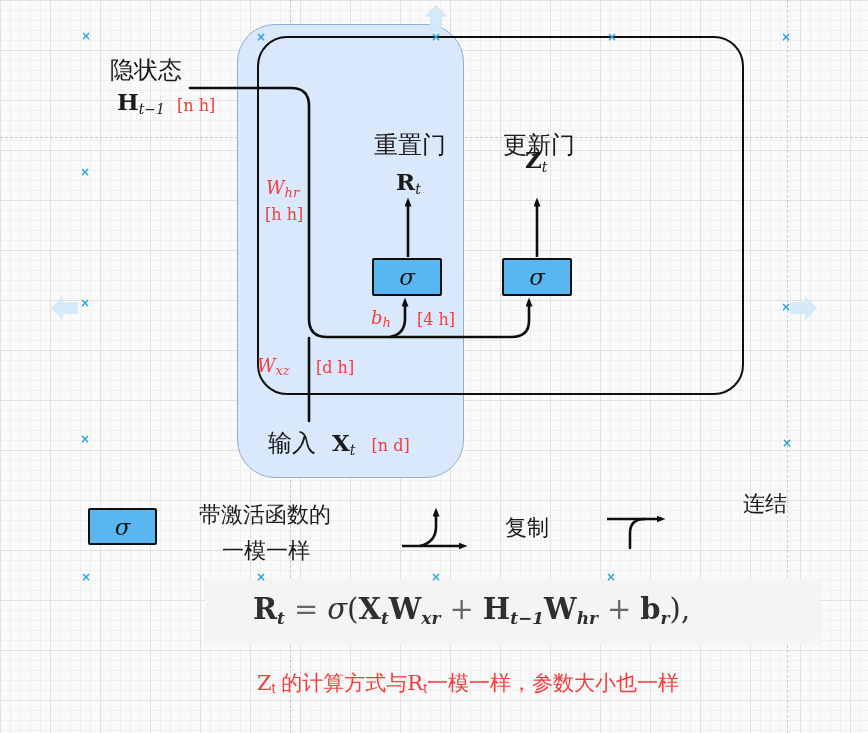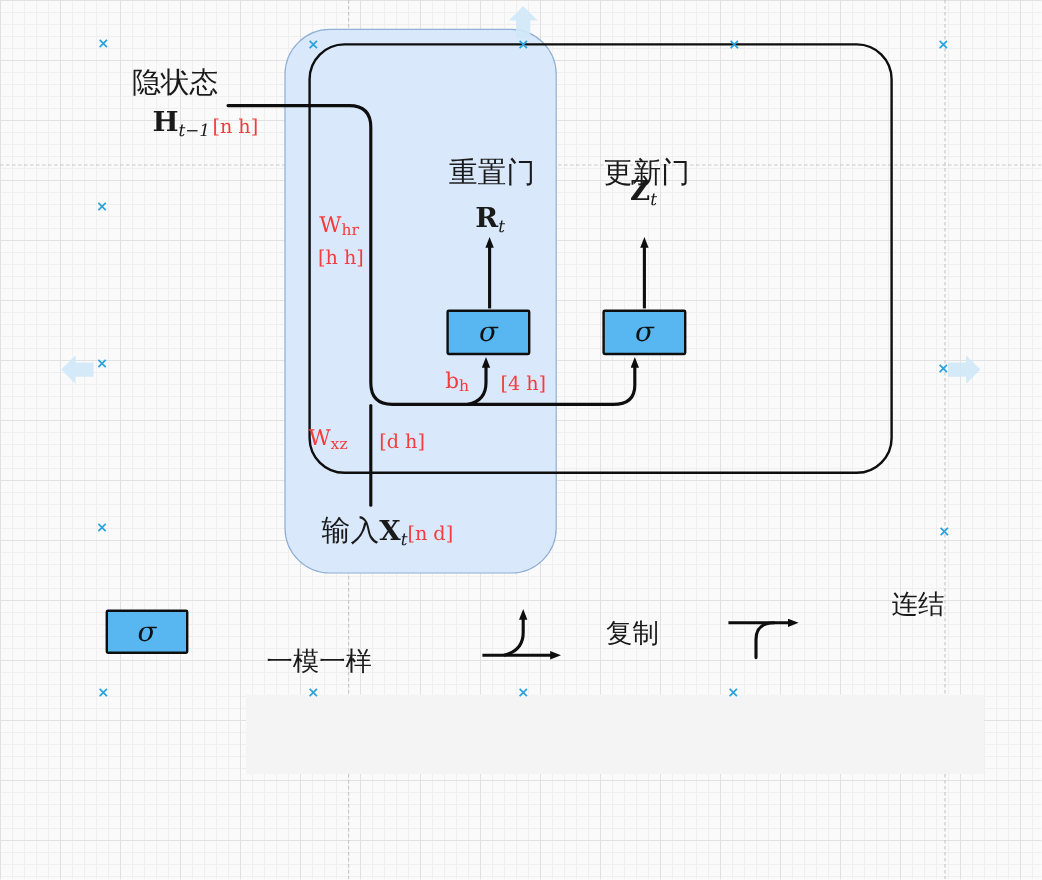--- a/index.html
+++ b/index.html
@@ -22,24 +22,24 @@
   svg.overlay{position:absolute;left:0;top:0;z-index:3;}
   .loop-rect{position:absolute;left:257px;top:36px;width:487px;height:359px;border:2.6px solid #0e0e0e;
              border-radius:30px;background:transparent;z-index:4;box-sizing:border-box;}
   .sigma-box{position:absolute;width:70px;height:38px;background:#58b7f1;border:2.6px solid #0e0e0e;
              border-radius:2px;display:flex;align-items:center;justify-content:center;z-index:5;
              font-family:"DejaVu Serif",serif;font-style:italic;font-size:23px;color:#111;box-sizing:border-box;}
   .lbl{position:absolute;z-index:6;line-height:1.12;white-space:nowrap;}
   .cjk24{font-size:24px;} .cjk22{font-size:22px;}
   .mathv{font-family:"DejaVu Serif",serif;font-weight:bold;font-size:23px;}
   .mathv sub{font-weight:normal;font-style:italic;font-size:14px;vertical-align:-4px;}
-  .rsub{font-family:"DejaVu Serif",serif;font-size:18px;color:#f53b3b;}
+  .rsub{font-family:"DejaVu Serif",serif;font-size:18px;color:#f53b3b;font-style:italic;}
   .rsub sub{font-size:13px;vertical-align:-3px;}
   .rdim{font-family:"DejaVu Serif",serif;font-size:16px;color:#f53b3b;}
-  .inputrow{display:flex;align-items:baseline;gap:0;}
+  .inputrow{display:flex;align-items:baseline;gap:16px;}
   .formula{position:absolute;left:253px;top:592px;z-index:6;white-space:nowrap;
            font-family:"DejaVu Serif",serif;font-size:29px;color:#2f2f2f;}
   .formula .fv{font-weight:bold;}
   .formula sub{font-size:17px;font-style:italic;font-weight:bold;vertical-align:-5px;}
   .formula .fop{color:#666;margin:0 9px;}
   .formula .fsig{font-style:italic;}
   .caption{position:absolute;left:257px;top:669px;z-index:6;font-size:21px;color:#f53b3b;white-space:nowrap;}
   .caption .cv{font-family:"DejaVu Serif",serif;font-size:21px;}
   .caption sub{font-size:14px;vertical-align:-3px;}
   .cross{position:absolute;z-index:7;color:#2ba3dd;font-size:12px;font-weight:bold;
@@ -87,21 +87,21 @@
   <div class="loop-rect"></div>
 
   <div class="sigma-box" style="left:372px;top:258px">
     <span>σ</span>
   </div>
   <div class="sigma-box" style="left:502px;top:258px">
     <span>σ</span>
   </div>
 
   <div class="lbl cjk24" style="left:110px;top:57px">隐状态</div>
-  <div class="lbl mathv" style="left:127px;top:89px"><span>H</span><sub>t−1</sub></div>
+  <div class="lbl mathv" style="left:117px;top:89px"><span>H</span><sub>t−1</sub></div>
   <div class="lbl rdim" style="left:177px;top:97px">[n h]</div>
 
   <div class="lbl cjk24" style="left:374px;top:132px">重置门</div>
   <div class="lbl mathv" style="left:396px;top:169px"><span>R</span><sub>t</sub></div>
   <div class="lbl cjk24" style="left:503px;top:132px">更新门</div>
   <div class="lbl mathv" style="left:525px;top:147px"><span>Z</span><sub>t</sub></div>
 
   <div class="lbl rsub" style="left:266px;top:178px"><span>W</span><sub>hr</sub></div>
   <div class="lbl rdim" style="left:265px;top:206px">[h h]</div>
 
@@ -113,25 +113,28 @@
 
   <div class="lbl inputrow" style="left:268px;top:430px">
     <span class="cjk24">输入</span>
     <span class="mathv"><span>X</span><sub>t</sub></span>
     <span class="rdim">[n d]</span>
   </div>
 
   <div class="sigma-box" style="left:88px;top:508px;width:69px;height:37px">
     <span>σ</span>
   </div>
+  <div class="lbl cjk22" style="left:199px;top:503px">带激活函数的</div>
   <div class="lbl cjk22" style="left:222px;top:539px">一模一样</div>
   <div class="lbl cjk22" style="left:505px;top:516px">复制</div>
   <div class="lbl cjk22" style="left:743px;top:492px">连结</div>
 
+  <div class="formula"><span class="fv">R</span><sub>t</sub><span class="fop">=</span><span class="fsig">σ</span><span>(</span><span class="fv">X</span><sub>t</sub><span class="fv">W</span><sub>xr</sub><span class="fop">+</span><span class="fv">H</span><sub>t−1</sub><span class="fv">W</span><sub>hr</sub><span class="fop">+</span><span class="fv">b</span><sub>r</sub><span>),</span></div>
 
+  <div class="caption"><span class="cv">Z</span><sub>t</sub><span> 的计算方式与</span><span class="cv">R</span><sub>t</sub><span>一模一样，参数大小也一样</span></div>
 
   <span class="cross" style="left:86px;top:36px">×</span>
   <span class="cross" style="left:261px;top:37px">×</span>
   <span class="cross" style="left:436px;top:37px">×</span>
   <span class="cross" style="left:612px;top:37px">×</span>
   <span class="cross" style="left:786px;top:37px">×</span>
   <span class="cross" style="left:85px;top:172px">×</span>
   <span class="cross" style="left:85px;top:303px">×</span>
   <span class="cross" style="left:786px;top:307px">×</span>
   <span class="cross" style="left:85px;top:439px">×</span>

